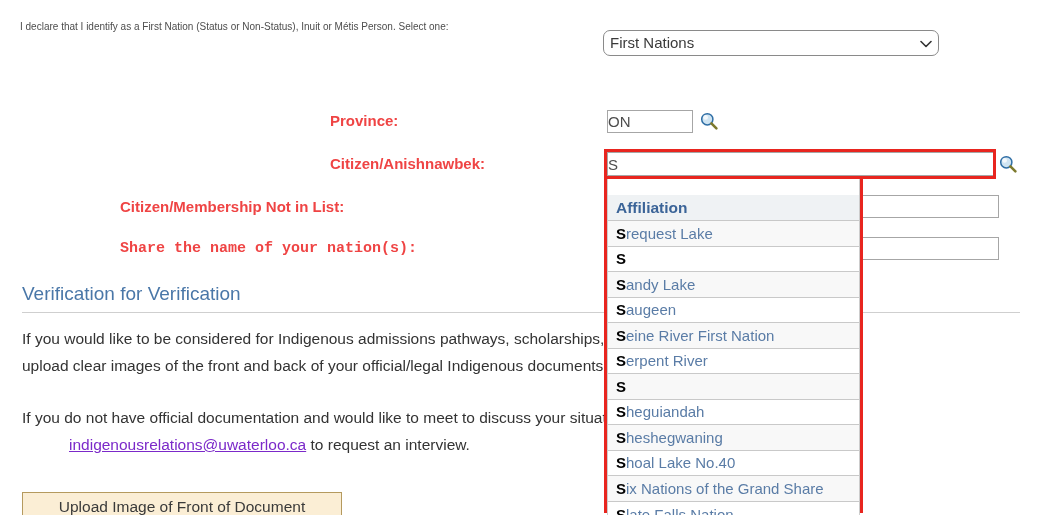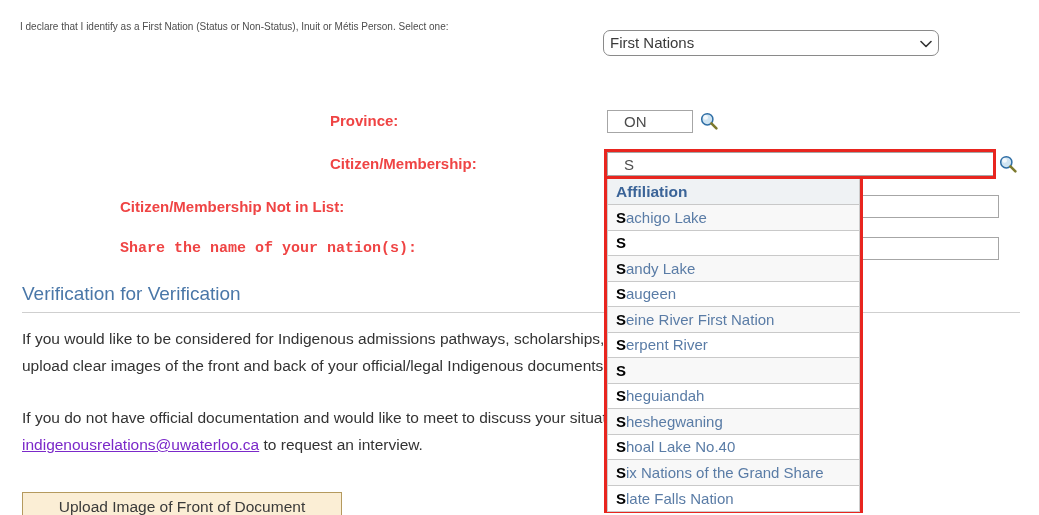--- a/index.html
+++ b/index.html
@@ -59,21 +59,21 @@
     color: #ef4444;
     white-space: nowrap;
   }
   .text-input {
     box-sizing: border-box;
     border: 1px solid #a6a6a6;
     background: #ffffff;
     font-family: "Liberation Sans", sans-serif;
     font-size: 15px;
     color: #4d4d4d;
-    padding: 0 16px;
+    padding: 0 0;
     height: 23px;
     line-height: 21px;
     outline: none;
   }
 
   #label-province  { left: 330px; top: 112px; width: 270px; }
   #province-input  { left: 607px; top: 110px; width: 86px; }
   #province-search { left: 699px; top: 111px; }
 
   #label-citizen   { left: 330px; top: 155px; width: 270px; }
@@ -111,20 +111,21 @@
     z-index: 30;
   }
   #affiliation-header {
     height: 26px;
     background: #eff2f4;
     border-bottom: 1px solid #c8c8c8;
     box-sizing: border-box;
     padding: 0 0 0 8px;
     display: flex;
     align-items: center;
+    margin-top: 16px;
   }
   #affiliation-header span {
     font-weight: bold;
     font-size: 15.5px;
     color: #3b6498;
   }
   .dd-item {
     height: 25.5px;
     box-sizing: border-box;
     border-bottom: 1px solid #c9c9c9;
@@ -158,20 +159,21 @@
   .body-par {
     font-size: 15.5px;
     line-height: 27px;
     color: #333333;
   }
   #doc-par1 { left: 22px; top: 325px; width: 1010px; }
   #doc-par2 { left: 22px; top: 404px; width: 1010px; }
   .link {
     color: #7b29c9;
     text-decoration: underline;
+    margin-left: 47px;
   }
 
   
   #upload-front-btn {
     left: 22px; top: 492px;
     width: 320px; height: 30px;
     box-sizing: border-box;
     background: #fbeed5;
     border: 1px solid #b59a5e;
     font-family: "Liberation Sans", sans-serif;
@@ -201,21 +203,21 @@
 <div class="abs field-label" id="label-province">Province:</div>
 <input class="abs text-input" id="province-input" value="ON" style="">
 <span class="abs magnifier" id="province-search">
   <svg viewBox="0 0 20 20" width="20" height="20">
     <circle cx="8.3" cy="8.3" r="5.6" fill="#cfe4f2" stroke="#2f6ea5" stroke-width="1.5"></circle>
     <circle cx="6.6" cy="6.4" r="2.4" fill="#ffffff" opacity="0.75"></circle>
     <line x1="12.4" y1="12.4" x2="17.4" y2="17.4" stroke="#7d7a2e" stroke-width="2.6" stroke-linecap="round"></line>
   </svg>
 </span>
 
-<div class="abs field-label" id="label-citizen">Citizen/Membership:</div>
+<div class="abs field-label" id="label-citizen">Citizen/Anishnawbek:</div>
 <input class="abs text-input" id="citizen-input" value="S" style="">
 <span class="abs magnifier" id="citizen-search">
   <svg viewBox="0 0 20 20" width="20" height="20">
     <circle cx="8.3" cy="8.3" r="5.6" fill="#cfe4f2" stroke="#2f6ea5" stroke-width="1.5"></circle>
     <circle cx="6.6" cy="6.4" r="2.4" fill="#ffffff" opacity="0.75"></circle>
     <line x1="12.4" y1="12.4" x2="17.4" y2="17.4" stroke="#7d7a2e" stroke-width="2.6" stroke-linecap="round"></line>
   </svg>
 </span>
 
 <div class="abs field-label" id="label-notinlist">Citizen/Membership Not in List:</div>
@@ -239,21 +241,21 @@
 
 <div class="abs" id="upload-front-btn">Upload Image of Front of Document</div>
 
 <div class="abs" id="affiliation-dropdown">
   <div id="affiliation-header">
     <span>Affiliation</span>
   </div>
   <div id="affiliation-items">
       <div class="dd-item odd">
         <b>S</b>
-        <span>achigo Lake</span>
+        <span>request Lake</span>
       </div>
       <div class="dd-item even">
         <b>S</b>
       </div>
       <div class="dd-item odd">
         <b>S</b>
         <span>andy Lake</span>
       </div>
       <div class="dd-item even">
         <b>S</b>

